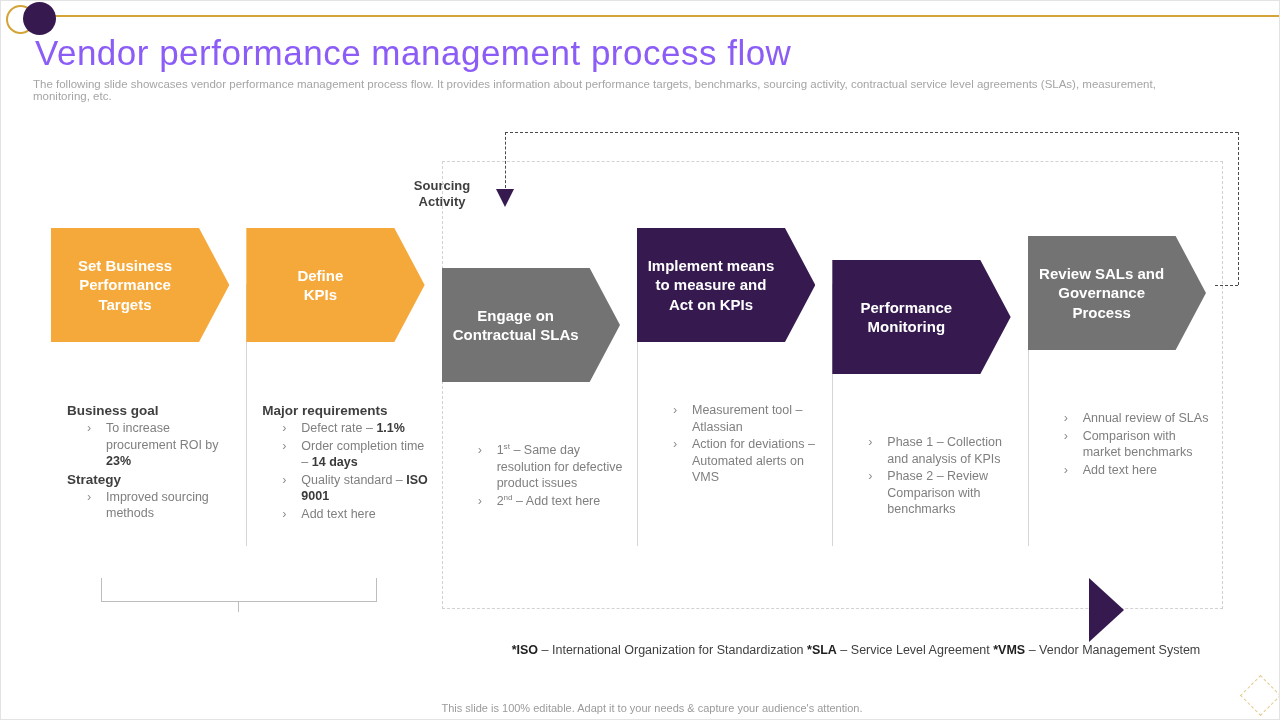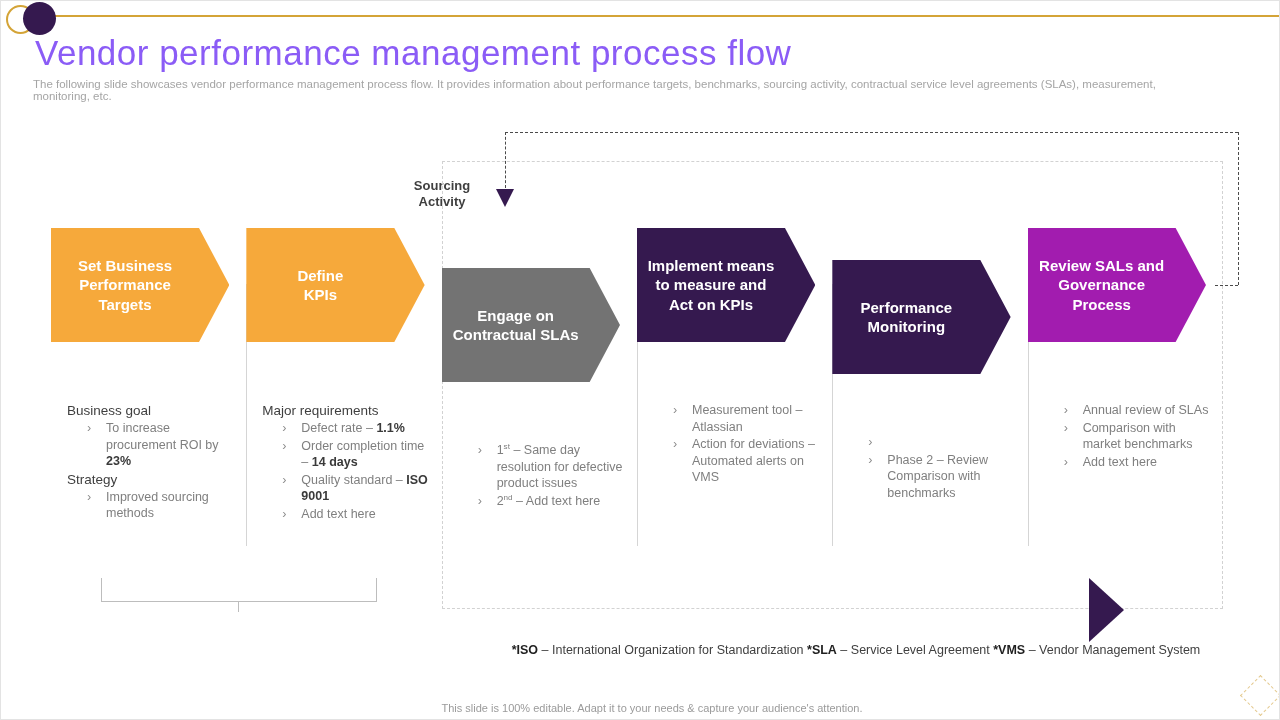--- a/index.html
+++ b/index.html
@@ -26,21 +26,21 @@
   
   .columns{position:absolute;left:50px;top:227px;width:1172px;height:330px;display:flex;z-index:1;}
   .col{flex:1;position:relative;}
   .step-arrow{
     position:relative;height:114px;width:calc(100% - 17px);
     clip-path:polygon(0 0,83% 0,100% 50%,83% 100%,0 100%);
     display:flex;align-items:center;justify-content:center;
   }
   .step-label{width:83%;margin-right:17%;text-align:center;color:#fff;font-weight:bold;font-size:15px;line-height:1.3;white-space:pre-line;}
   .details{margin-top:60px;padding:0 8px 0 0;}
-  .d-head{padding-left:16px;font-size:13.5px;font-weight:normal;color:#3f3f3f;line-height:1.35;}
+  .d-head{padding-left:16px;font-size:13.5px;font-weight:bold;color:#3f3f3f;line-height:1.35;}
   .d-bullet{display:flex;padding-left:36px;font-size:12.5px;color:#7f7f7f;line-height:1.32;margin-bottom:1px;}
   .d-bullet .chev{width:19px;flex:0 0 19px;color:#8a8a8a;}
   .d-bullet b{color:#3a3a3a;}
   .d-bullet sup{font-size:.65em;line-height:0;}
   
   .bracket-part{position:absolute;background:#bdbdbd;}
   .bracket-label{position:absolute;left:68px;top:616px;width:340px;text-align:center;font-size:13.5px;color:#595959;}
   
   .bottom-arrow{position:absolute;left:545px;top:577px;width:578px;height:64px;z-index:2;}
   .bottom-arrow .body{position:absolute;left:0;top:16px;width:543px;height:33px;background:var(--purple);display:flex;align-items:center;justify-content:center;}
@@ -156,29 +156,30 @@
         </div>
       </div>
       <div class="col">
         <div class="step-arrow" style="background: rgb(53, 25, 79); margin-top: 32px;">
           <div class="step-label">Performance
 Monitoring</div>
         </div>
         <div class="details">
           <div class="d-bullet">
             <span class="chev">›</span>
+            <span><span>Phase 1 – Collection and analysis of KPIs</span></span>
           </div>
           <div class="d-bullet">
             <span class="chev">›</span>
             <span><span>Phase 2 – Review Comparison with benchmarks</span></span>
           </div>
         </div>
       </div>
       <div class="col">
-        <div class="step-arrow" style="background: #a21caf;">
+        <div class="step-arrow" style="background: #737373; margin-top: 8px;">
           <div class="step-label">Review SALs and
 Governance
 Process</div>
         </div>
         <div class="details">
           <div class="d-bullet">
             <span class="chev">›</span>
             <span><span>Annual review of SLAs</span></span>
           </div>
           <div class="d-bullet">

